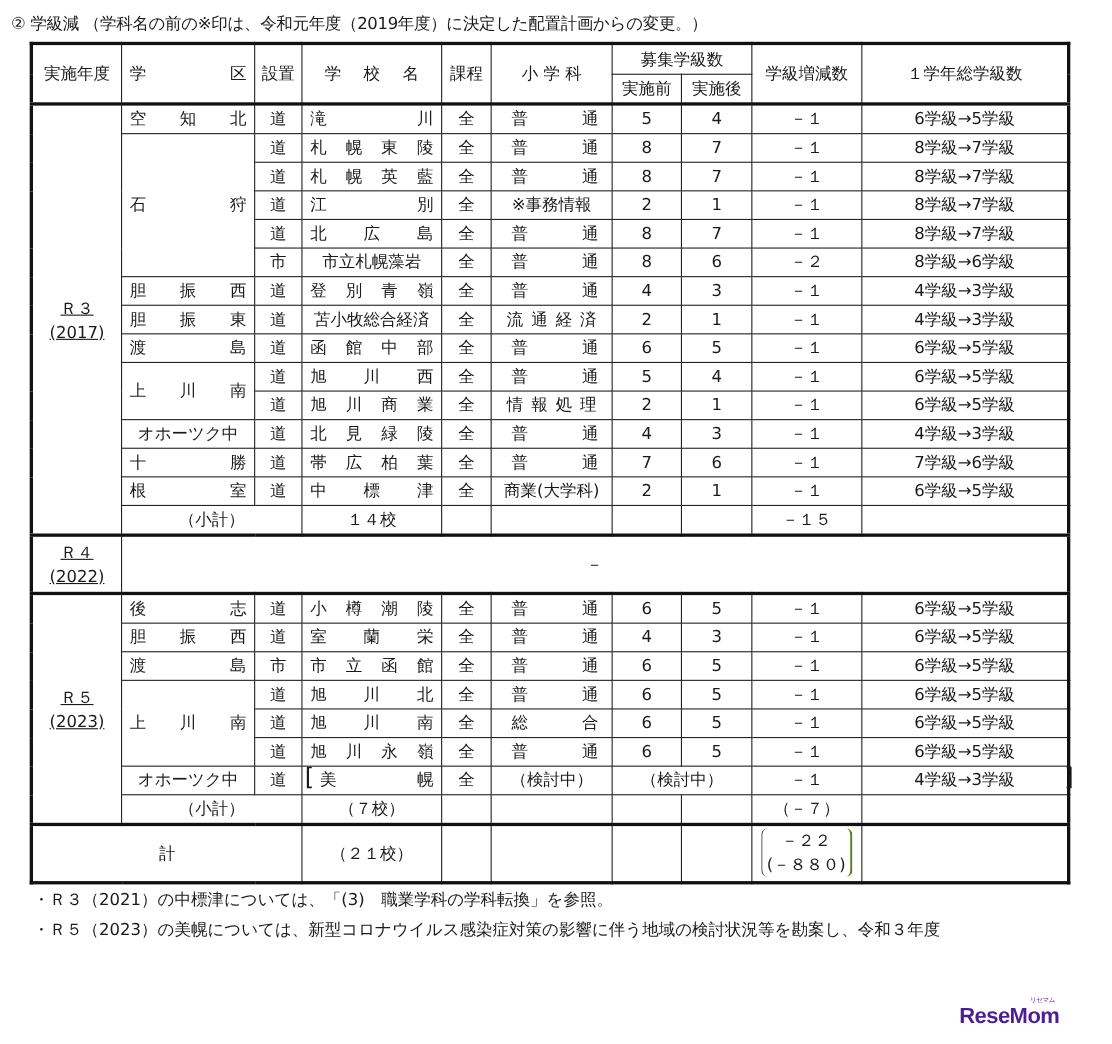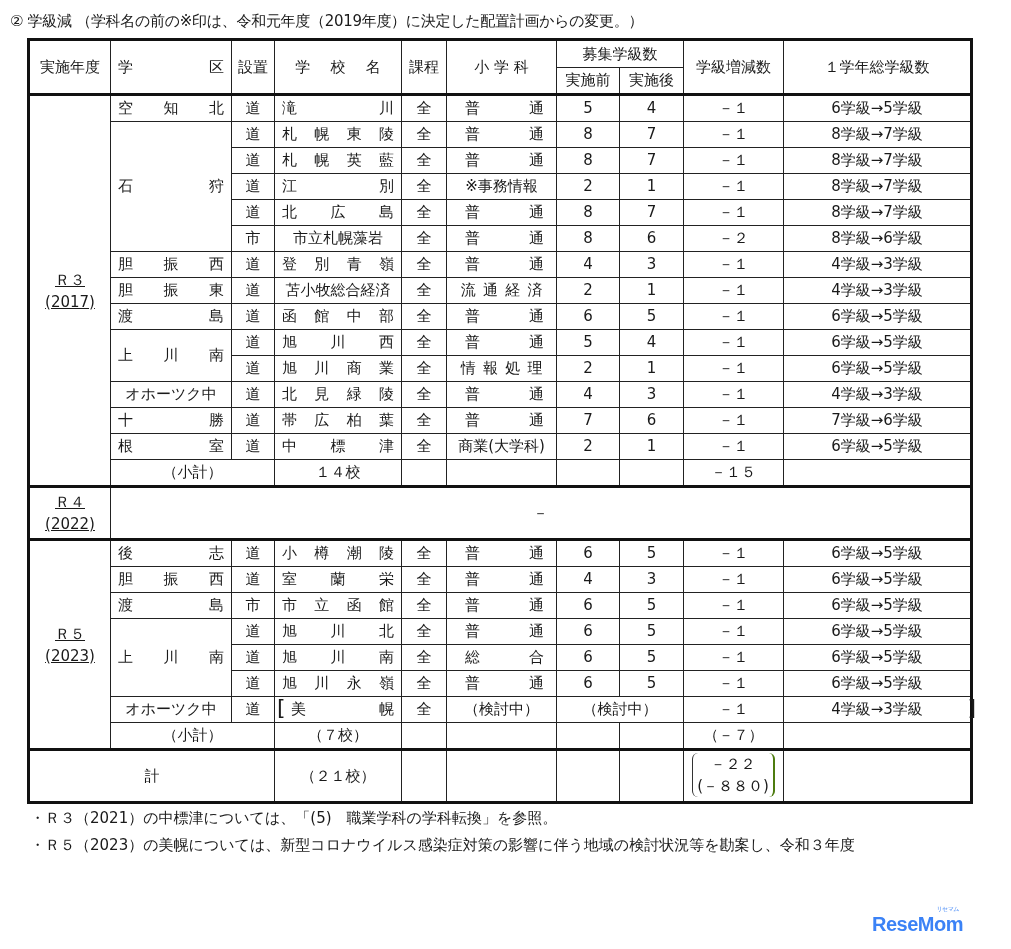--- a/index.html
+++ b/index.html
@@ -19,21 +19,21 @@
   td.yr { line-height: 22px !important; vertical-align: middle; text-decoration: underline; }
   td.r4yr { height: 50px !important; }
   td.bracket-cell { position: relative; }
   .lb { font-size: 22px; position: absolute; left: 2px; top: -2px; line-height: 25px; }
   .rb { font-size: 22px; position: absolute; right: -6px; top: -2px; line-height: 25px; }
   .paren-box { display: inline-block; border-left: 1px solid #333; border-right: 2px solid #4d7c0f;
                border-radius: 6px; padding: 0 4px; line-height: 22px; }
   .notes { position: absolute; left: 30px; top: 805px; font-size: 15px; line-height: 27px; }
   .notes .indent { padding-left: 14px; }
   .logo { position: absolute; right: 48px; top: 913px; font-family: "Liberation Sans", sans-serif;
-          font-weight: bold; font-size: 20px; color: #3b82f6; letter-spacing: -0.5px; }
+          font-weight: bold; font-size: 20px; color: #4c1d95; letter-spacing: -0.5px; }
   .logo small { position: absolute; right: 4px; top: -8px; font-size: 6px; font-weight: normal; }
 </style>
 </head>
 <body>
 
 <div class="title">② 学級減 （学科名の前の※印は、令和元年度（2019年度）に決定した配置計画からの変更。）</div>
 
 <table class="plan">
   <colgroup>
     <col style="width:82px">
@@ -620,17 +620,17 @@
         <td></td>
       <td></td>
         <td></td>
       <td><span class="paren-box"><span>－２２</span><br><span>(－８８０)</span></span></td>
       <td></td>
     </tr>
   </tbody>
 </table>
 
 <div class="notes">
-  <div>・Ｒ３（2021）の中標津については、「(5)　職業学科の学科転換」を参照。</div>
+  <div>・Ｒ３（2021）の中標津については、「(3)　職業学科の学科転換」を参照。</div>
   <div>・Ｒ５（2023）の美幌については、新型コロナウイルス感染症対策の影響に伴う地域の検討状況等を勘案し、令和３年度</div>
 </div>
 
 <div class="logo"><span>ReseMom</span><small>リセマム</small></div>
 
 </body></html>

